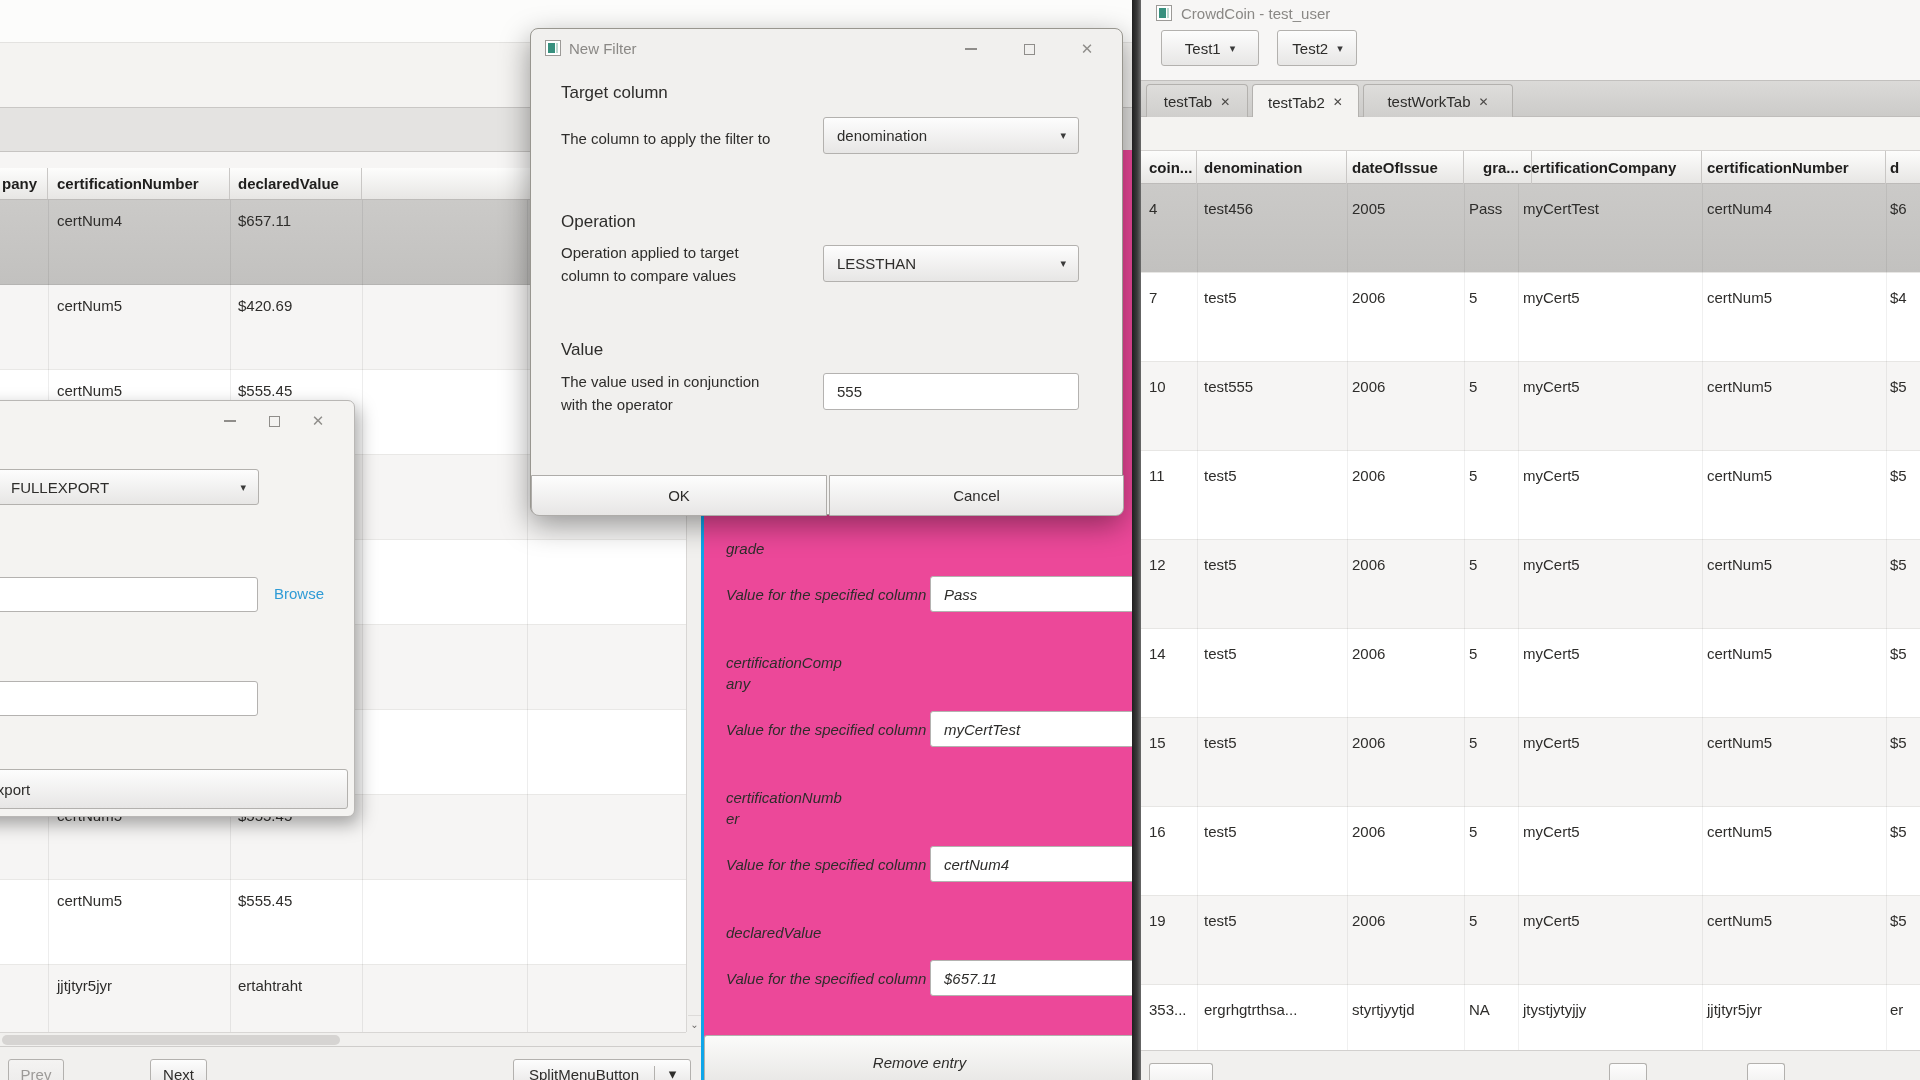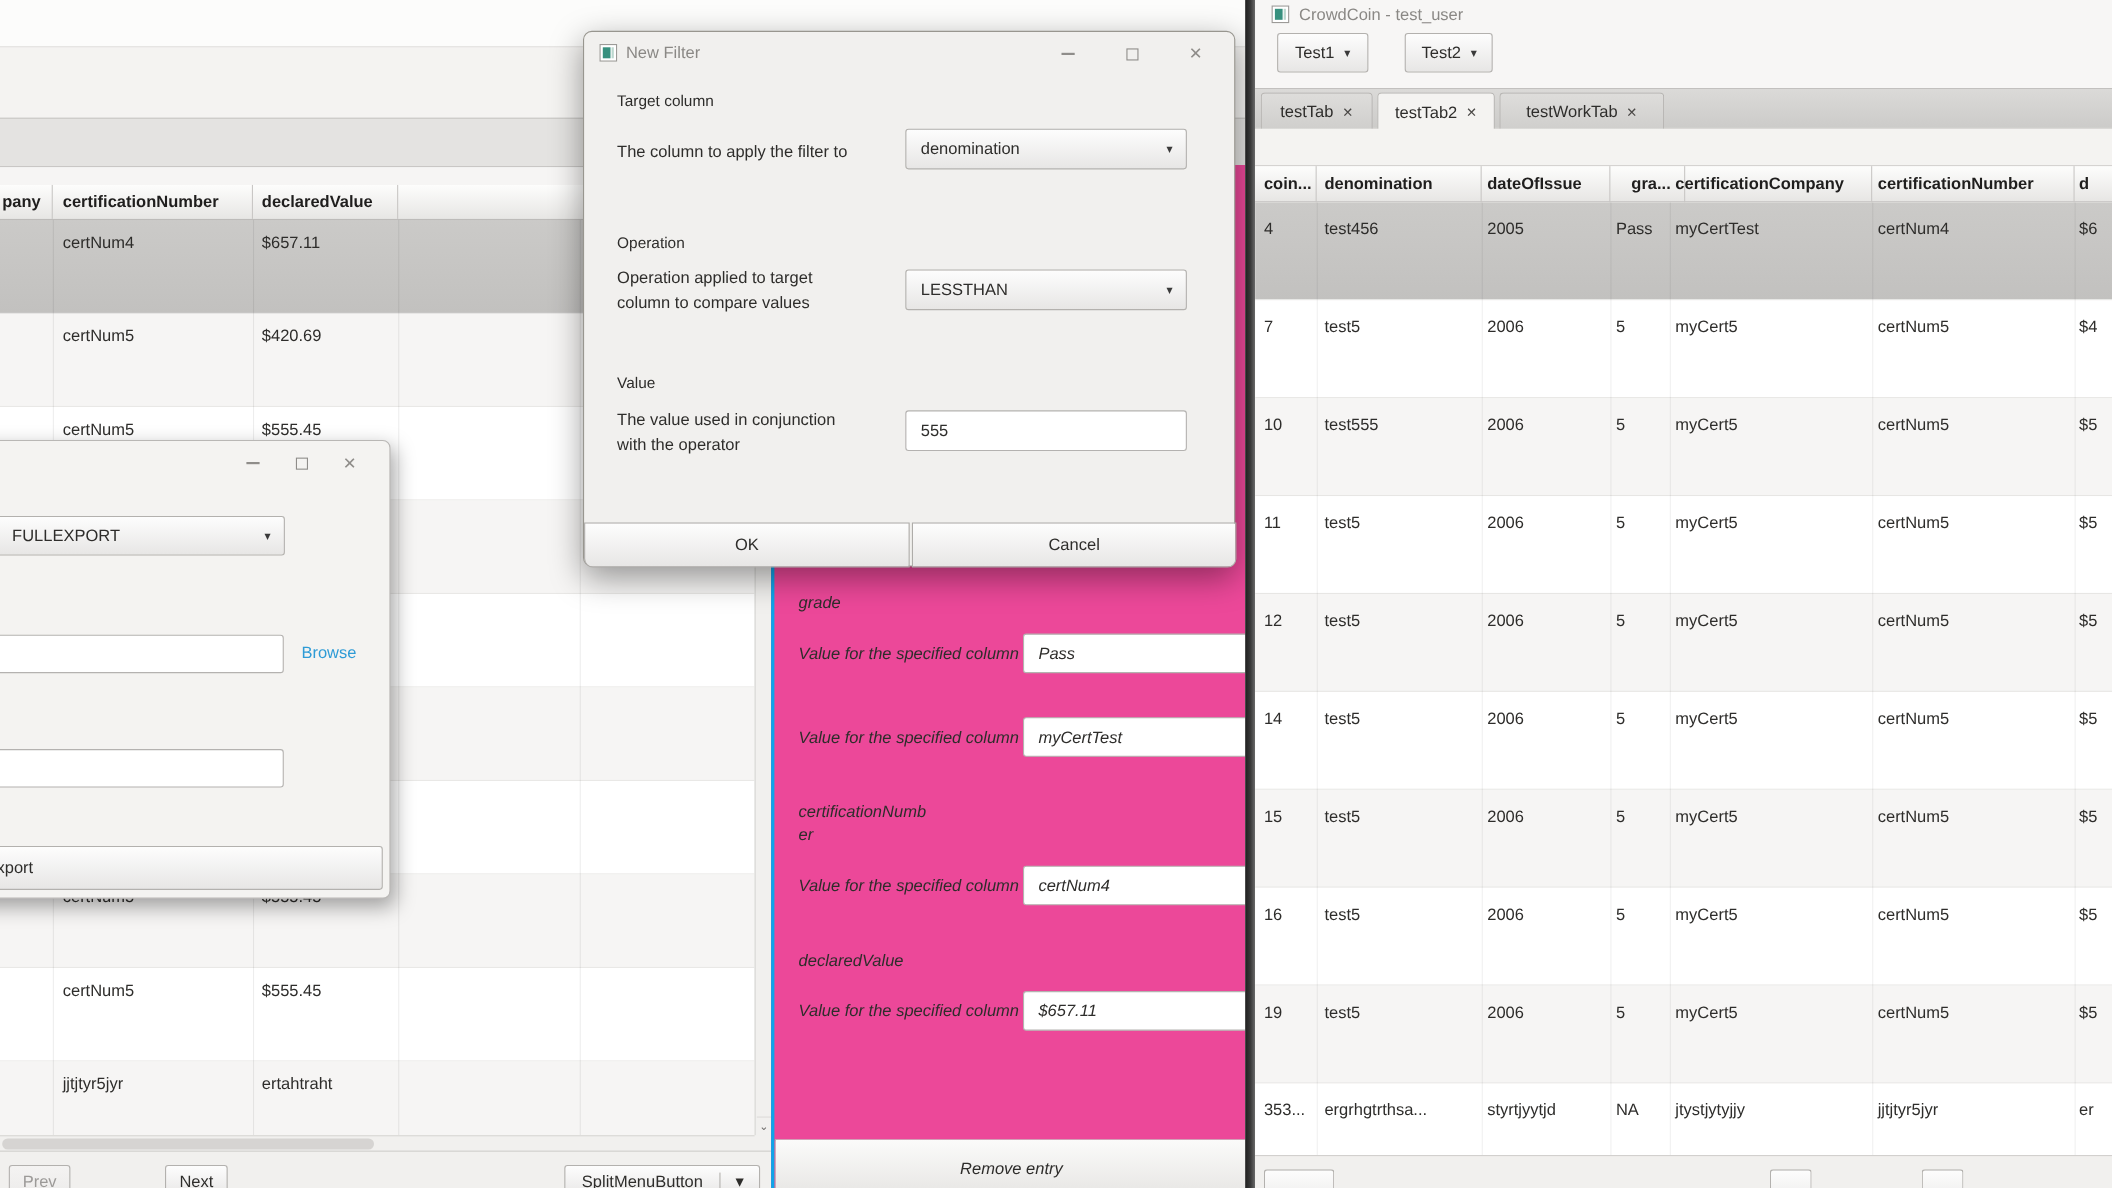--- a/index.html
+++ b/index.html
@@ -93,38 +93,38 @@
   .ex-export { position:absolute; left:8px; top:368px; width:679px; height:40px; border-radius:3px; }
 
   
   .dialog { left:530px; top:28px; width:593px; height:487px; background:#f1f0ee; border:1px solid #98968f;
             border-radius:8px; box-shadow:0 10px 30px rgba(0,0,0,0.40); }
   .dialog .titlebar { position:absolute; left:0; top:0; width:100%; height:40px; }
   .dialog .appicon { position:absolute; left:14px; top:11px; }
   .dlg-title { position:absolute; left:38px; top:11px; font-size:15px; color:#8a8885; }
   .dialog .wbtns { position:absolute; top:4px; right:6px; display:flex; }
   .dialog .wbtn { width:58px; height:32px; }
-  .dlg-h { position:absolute; left:30px; font-size:14px; color:#2e2d2b; }
+  .dlg-h { position:absolute; left:30px; font-size:17px; color:#2e2d2b; }
   .dlg-desc { position:absolute; left:30px; font-size:15px; color:#2e2d2b; white-space:pre-line; line-height:23px; }
   .dlg-combo { position:absolute; left:292px; width:256px; height:37px; }
   .dlg-field { position:absolute; left:292px; width:256px; height:37px; }
   .dlg-buttons { position:absolute; left:0; top:446px; width:593px; height:41px; display:flex; }
   .dlg-buttons .btn { height:41px; border-radius:0; border-color:#aeaca9; }
   .dlg-buttons .ok { width:296px; border-bottom-left-radius:8px; margin-right:2px; }
   .dlg-buttons .cancel { flex:1; border-bottom-right-radius:8px; }
 
   
   .right-win { left:1132px; top:0; width:788px; height:1080px; background:#f2f1ef; }
   .right-edge { position:absolute; left:0; top:0; width:9px; height:1080px;
                 background:linear-gradient(90deg,#1f1f1f,#3a3a3a 55%, #6a6a6a); }
   .rw-top { position:absolute; left:9px; top:0; width:779px; height:80px; background:#f7f6f5; }
   .rw-title-icon { position:absolute; left:15px; top:5px; }
   .rw-title { position:absolute; left:40px; top:5px; font-size:15px; color:#8a8885; }
   .menubtn { position:absolute; top:30px; height:36px; padding:0 11px; gap:9px; justify-content:center; }
-  .menubtn.m1 { left:20px; width:83px; }
+  .menubtn.m1 { left:20px; width:98px; }
   .menubtn.m2 { left:136px; width:80px;padding-left:12px; }
   .tabstrip { position:absolute; left:9px; top:80px; width:779px; height:37px;
               background:linear-gradient(180deg,#dbdad8,#cccbc9); border-top:1px solid #c2c0be; border-bottom:1px solid #bfbdbb; }
   .tab { position:absolute; top:3px; height:34px; background:linear-gradient(180deg,#dedddb,#cfcecc);
          border:1px solid #b3b1ae; border-bottom:none; border-radius:4px 4px 0 0;
          display:flex; align-items:center; justify-content:center; gap:8px; font-size:15px; color:#2e2d2b; }
   .tab.selected { background:#f4f3f1; height:35px;text-align:center; }
   .tab .tclose { font-size:12px; color:#4a4846; }
   .rt-wrap { position:absolute; left:9px; top:117px; width:779px; height:933px; background:#f4f3f1; }
   .rt-header { position:absolute; left:0; top:33px; width:779px; height:34px;
@@ -255,20 +255,22 @@
 
         <div class="entry-section">
           <div class="entry-label">grade</div>
           <div class="entry-row">
             <div class="rlabel">Value for the specified column</div>
             <div class="txtfield">Pass</div>
           </div>
         </div>
 
         <div class="entry-section">
+          <div class="entry-label">certificationComp
+any</div>
           <div class="entry-row">
             <div class="rlabel">Value for the specified column</div>
             <div class="txtfield">myCertTest</div>
           </div>
         </div>
 
         <div class="entry-section">
           <div class="entry-label">certificationNumb
 er</div>
           <div class="entry-row">

